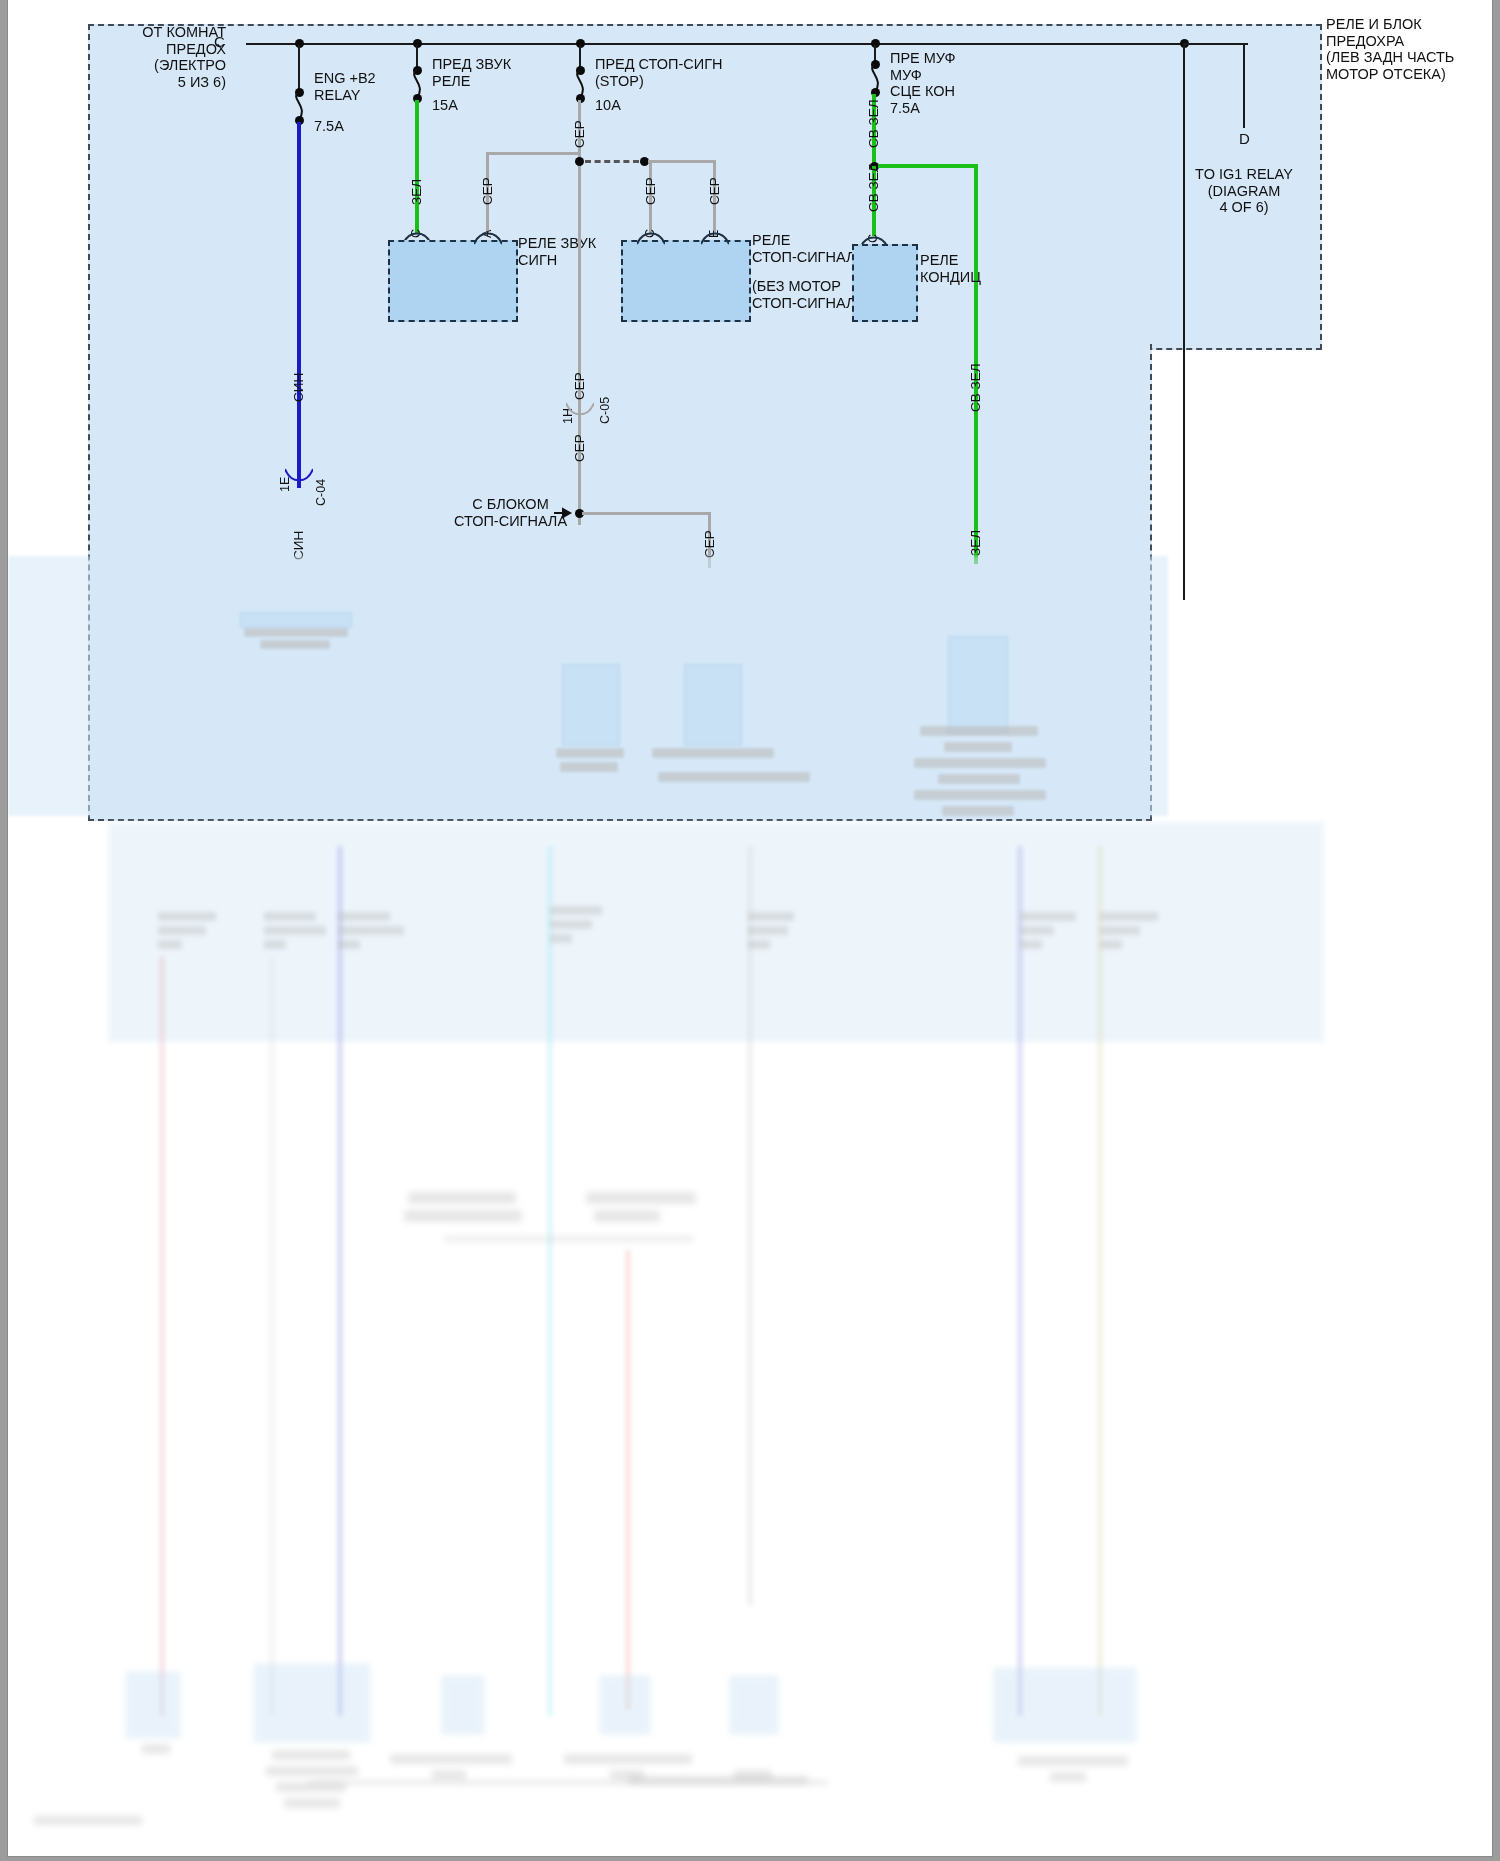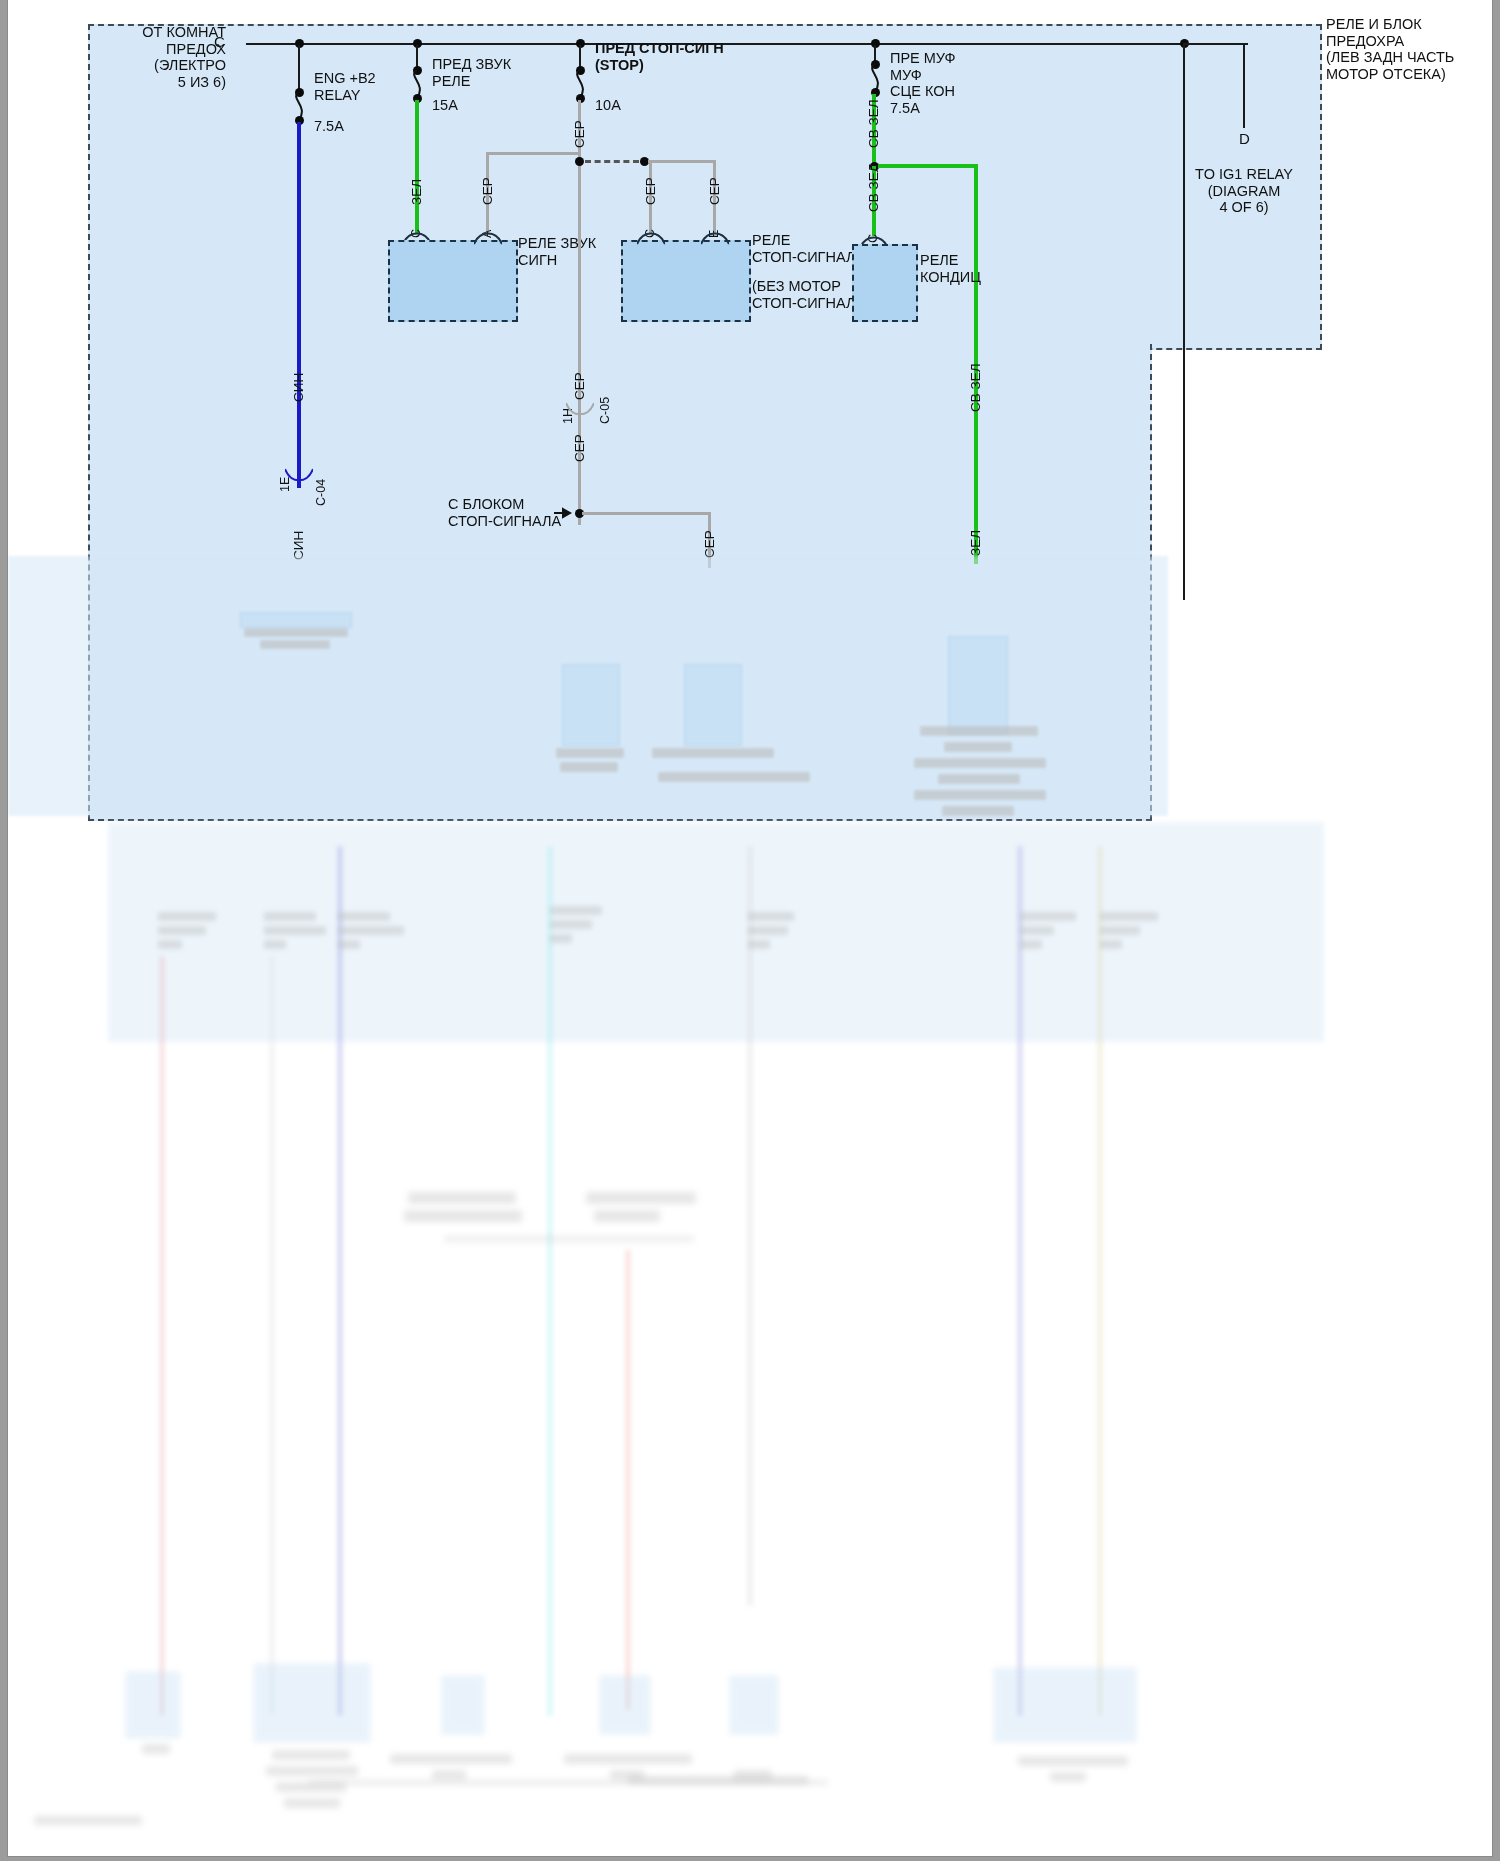--- a/index.html
+++ b/index.html
@@ -112,21 +112,21 @@
     <svg class="fuse" style="left:466px;top:228px;" width="28" height="18">
       <path d="M0,16 C6,2 22,2 28,16" fill="none" stroke="#1d3144" stroke-width="2"></path>
     </svg>
 
     <div class="wire vline" style="left:571px;top:45px;height:25px;"></div>
     <div class="dot" style="left:568px;top:66px;"></div>
     <svg class="fuse" style="left:559px;top:70px;" width="26" height="28">
       <path d="M13,0 C3,6 23,14 13,28" fill="none" stroke="#111" stroke-width="2"></path>
     </svg>
     <div class="dot" style="left:568px;top:94px;"></div>
-    <div class="lbl" style="left: 587px; top: 40px; white-space: pre-line; font-weight: bold;">ПРЕД СТОП-СИГН
+    <div class="lbl" style="left: 587px; top: 56px; white-space: pre-line;">ПРЕД СТОП-СИГН
 (STOP)</div>
     <div class="lbl" style="left:587px;top:97px;">10A</div>
     <div class="wire vline" style="left:570px;top:100px;width:3px;height:425px;background:#a8a8a8;"></div>
     <div class="vlbl" style="left:564px;top:148px;">СЕР</div>
 
     <div class="dot" style="left:567px;top:157px;"></div>
     <div class="wire hline" style="left:577px;top:160px;width:54px;height:3px;background:transparent;
                 border-top:3px dashed #555;"></div>
     <div class="dot" style="left:632px;top:157px;"></div>
     <div class="wire hline" style="left:640px;top:160px;width:67px;height:3px;background:#a8a8a8;"></div>
@@ -152,21 +152,21 @@
     </svg>
 
     <div class="vlbl" style="left:564px;top:400px;">СЕР</div>
     <div class="vlbl" style="left:553px;top:424px;font-size:12.5px;">1Н</div>
     <svg class="fuse" style="left:558px;top:400px;" width="28" height="22">
       <path d="M0,3 C6,18 22,18 28,3" fill="none" stroke="#a8a8a8" stroke-width="2"></path>
     </svg>
     <div class="vlbl" style="left:590px;top:424px;font-size:12.5px;">C-05</div>
     <div class="vlbl" style="left:564px;top:462px;">СЕР</div>
 
-    <div class="lbl" style="left: 440px; top: 496px; width: 125px; text-align: left; white-space: pre-line;">С БЛОКОМ
+    <div class="lbl" style="left: 440px; top: 496px; width: 125px; text-align: center; white-space: pre-line;">С БЛОКОМ
 СТОП-СИГНАЛА</div>
     <svg style="position:absolute;left:546px;top:506px;" width="22" height="14">
       <path d="M0,7 L14,7 M9,3 L16,7 L9,11 Z" stroke="#111" stroke-width="2" fill="#111"></path>
     </svg>
     <div class="dot" style="left:567px;top:509px;"></div>
     <div class="wire hline" style="left:574px;top:512px;width:129px;height:3px;background:#a8a8a8;"></div>
     <div class="wire vline" style="left:700px;top:512px;width:3px;height:56px;background:#a8a8a8;"></div>
     <div class="vlbl" style="left:694px;top:558px;">СЕР</div>
 
     <div class="wire vline" style="left:866px;top:45px;height:18px;"></div>

